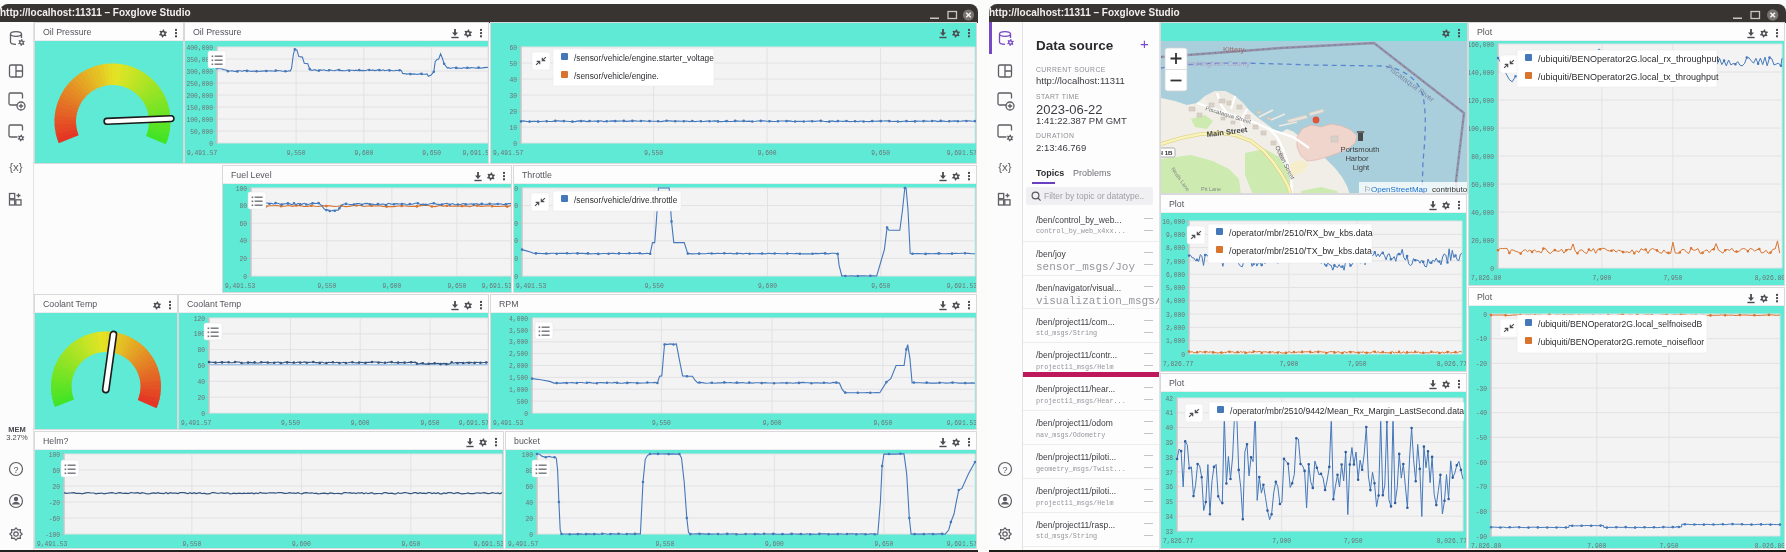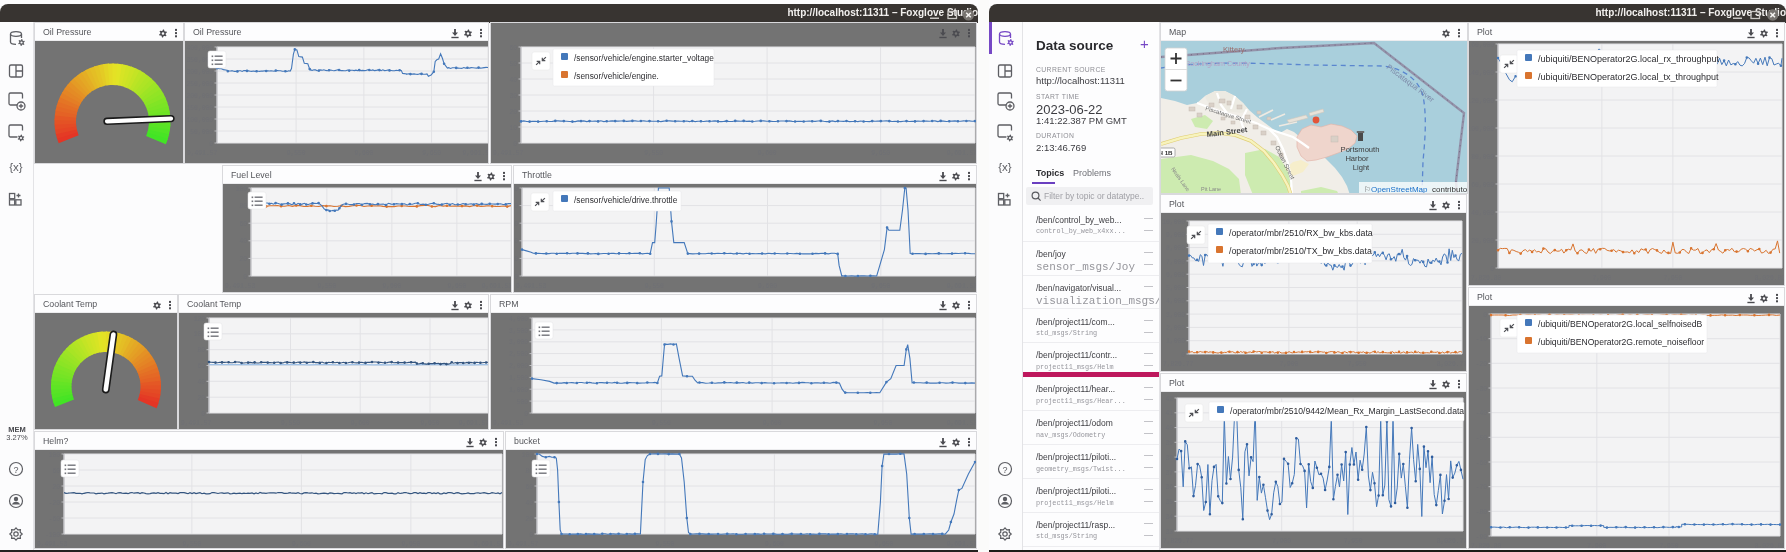--- a/index.html
+++ b/index.html
@@ -1,17 +1,17 @@
 <!DOCTYPE html>
 <html><head><meta charset="utf-8"><style>
 *{margin:0;padding:0;box-sizing:border-box}
 body{width:1786px;height:552px;background:#fbfbfa;font-family:"Liberation Sans",sans-serif;position:relative;overflow:hidden}
 .win{position:absolute;top:0;height:552px;background:#fcfcfd}
-.tbar{position:absolute;left:0;top:3.5px;right:0;height:19px;background:#383431;border-radius:8px 8px 0 0;color:#f2f0ee;font-weight:bold;font-size:10px;text-align:right;line-height:18px}
-.panel{position:absolute;background:#737373;border:1px solid #d9d9dc;overflow:hidden}
+.tbar{position:absolute;left:0;top:3.5px;right:0;height:19px;background:#383431;border-radius:8px 8px 0 0;color:#f2f0ee;font-weight:bold;font-size:10px;text-align:left;line-height:18px}
+.panel{position:absolute;background:#5eead4;border:1px solid #d9d9dc;overflow:hidden}
 .ptitle{position:absolute;left:0;top:0;right:0;height:18px;background:#fdfdfe;border-bottom:1px solid #ececee;font-size:8.8px;color:#55565b;line-height:18px;padding-left:8px;white-space:nowrap;overflow:hidden}
 .sbar{position:absolute;width:34px;background:#fcfcfd;border-right:1px solid #e3e3e6}
 .botbar{position:absolute;left:0;right:0;bottom:0;height:2px;background:#242220}
 </style></head><body>
 <div class="win" style="left:0;width:978px">
     <div class="tbar">http://localhost:11311 – Foxglove Studio<svg width="60" height="22" style="position:absolute;right:0;top:0">
         <rect x="12" y="13.5" width="9" height="1.5" fill="#c8c5c2"></rect>
         <rect x="30" y="7.5" width="8.5" height="7" fill="none" stroke="#c8c5c2" stroke-width="1.3"></rect>
         <circle cx="50.5" cy="11" r="5.6" fill="#77736f"></circle>
         <path d="M48.2,8.7 l4.6,4.6 M52.8,8.7 l-4.6,4.6" stroke="#f5f3f1" stroke-width="1.5"></path>
@@ -768,21 +768,20 @@
         <div style="position:absolute;right:7px;top:17px;font-size:9px;color:#a5a5ab">—</div>
       </div>
       <div style="position:absolute;left:0;top:490.9px;width:137px;height:33.9px;border-bottom:1px solid #ededf0">
         <div style="position:absolute;left:13px;top:7px;font-size:8.5px;color:#3c3c41;white-space:nowrap">/ben/project11/rasp...</div>
         <div style="position:absolute;left:13px;top:19.5px;font-size:6.8px;color:#96969c;font-family:'Liberation Mono',monospace;white-space:nowrap">std_msgs/String</div>
         <div style="position:absolute;right:7px;top:5px;font-size:9px;color:#a5a5ab">—</div>
         <div style="position:absolute;right:7px;top:17px;font-size:9px;color:#a5a5ab">—</div>
       </div>
     </div>
     <div class="panel" style="left:171px;top:22px;width:308px;height:172px">
-      <div class="ptitle">Map</div>
       <svg width="308" height="154" style="position:absolute;left:0;top:18px" font-family="Liberation Sans,sans-serif">
         <rect width="308" height="154" fill="#a9cfdc"></rect>
         <path d="M0,57 L14,60 L26,64 L36,62 L44,55 L54,50 L64,50 L74,55 L82,62 L88,69 L96,76 L104,82 L112,88 L119,92 L126,88 L133,91 L140,97 L149,104 L158,111 L166,119 L174,127 L181,136 L186,145 L189,154 L0,154 Z" fill="#f1eee8"></path>
         <path d="M44,55 L54,50 L64,50 L74,55 L82,62 L88,69 L80,72 L66,70 L54,66 L46,60 Z" fill="#eceae2"></path>
         <path d="M0,118 L30,114 L52,120 L68,128 L78,138 L80,154 L0,154 Z" fill="#cdebb0"></path>
         <path d="M84,112 L104,108 L118,116 L126,128 L130,142 L126,154 L92,154 L84,134 Z" fill="#cdebb0"></path>
         <path d="M30,78 L44,74 L52,80 L46,88 L34,86 Z" fill="#cdebb0"></path>
         <path d="M140,150 L160,146 L176,150 L178,154 L140,154 Z" fill="#cdebb0"></path>
         <path d="M136,96 L141,88 L150,84 L160,86 L170,83 L181,85 L190,89 L196,95 L194,102 L187,108 L177,112 L166,116 L155,119 L146,120 L140,115 L136,106 Z" fill="#efd5cc" stroke="#e2b6aa" stroke-width="0.7"></path>
         <path d="M124,128 L132,121 L140,119 L148,123 L142,131 L132,135 Z" fill="#f6eecb"></path>

